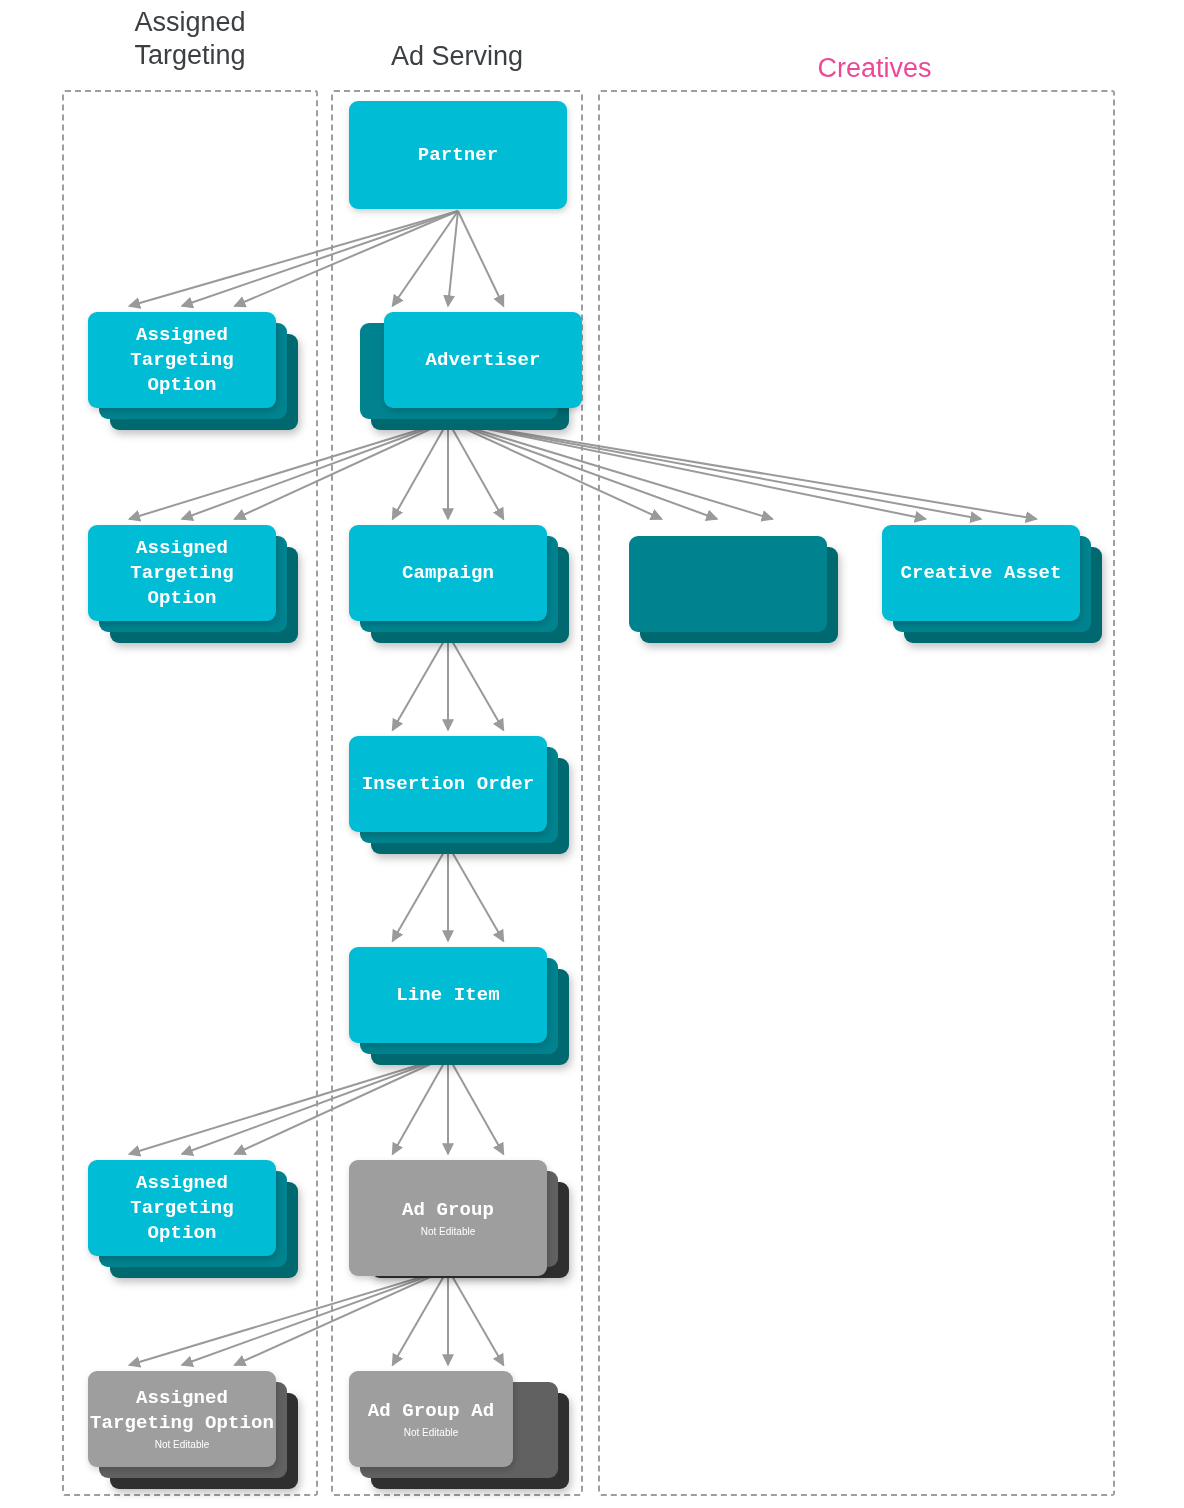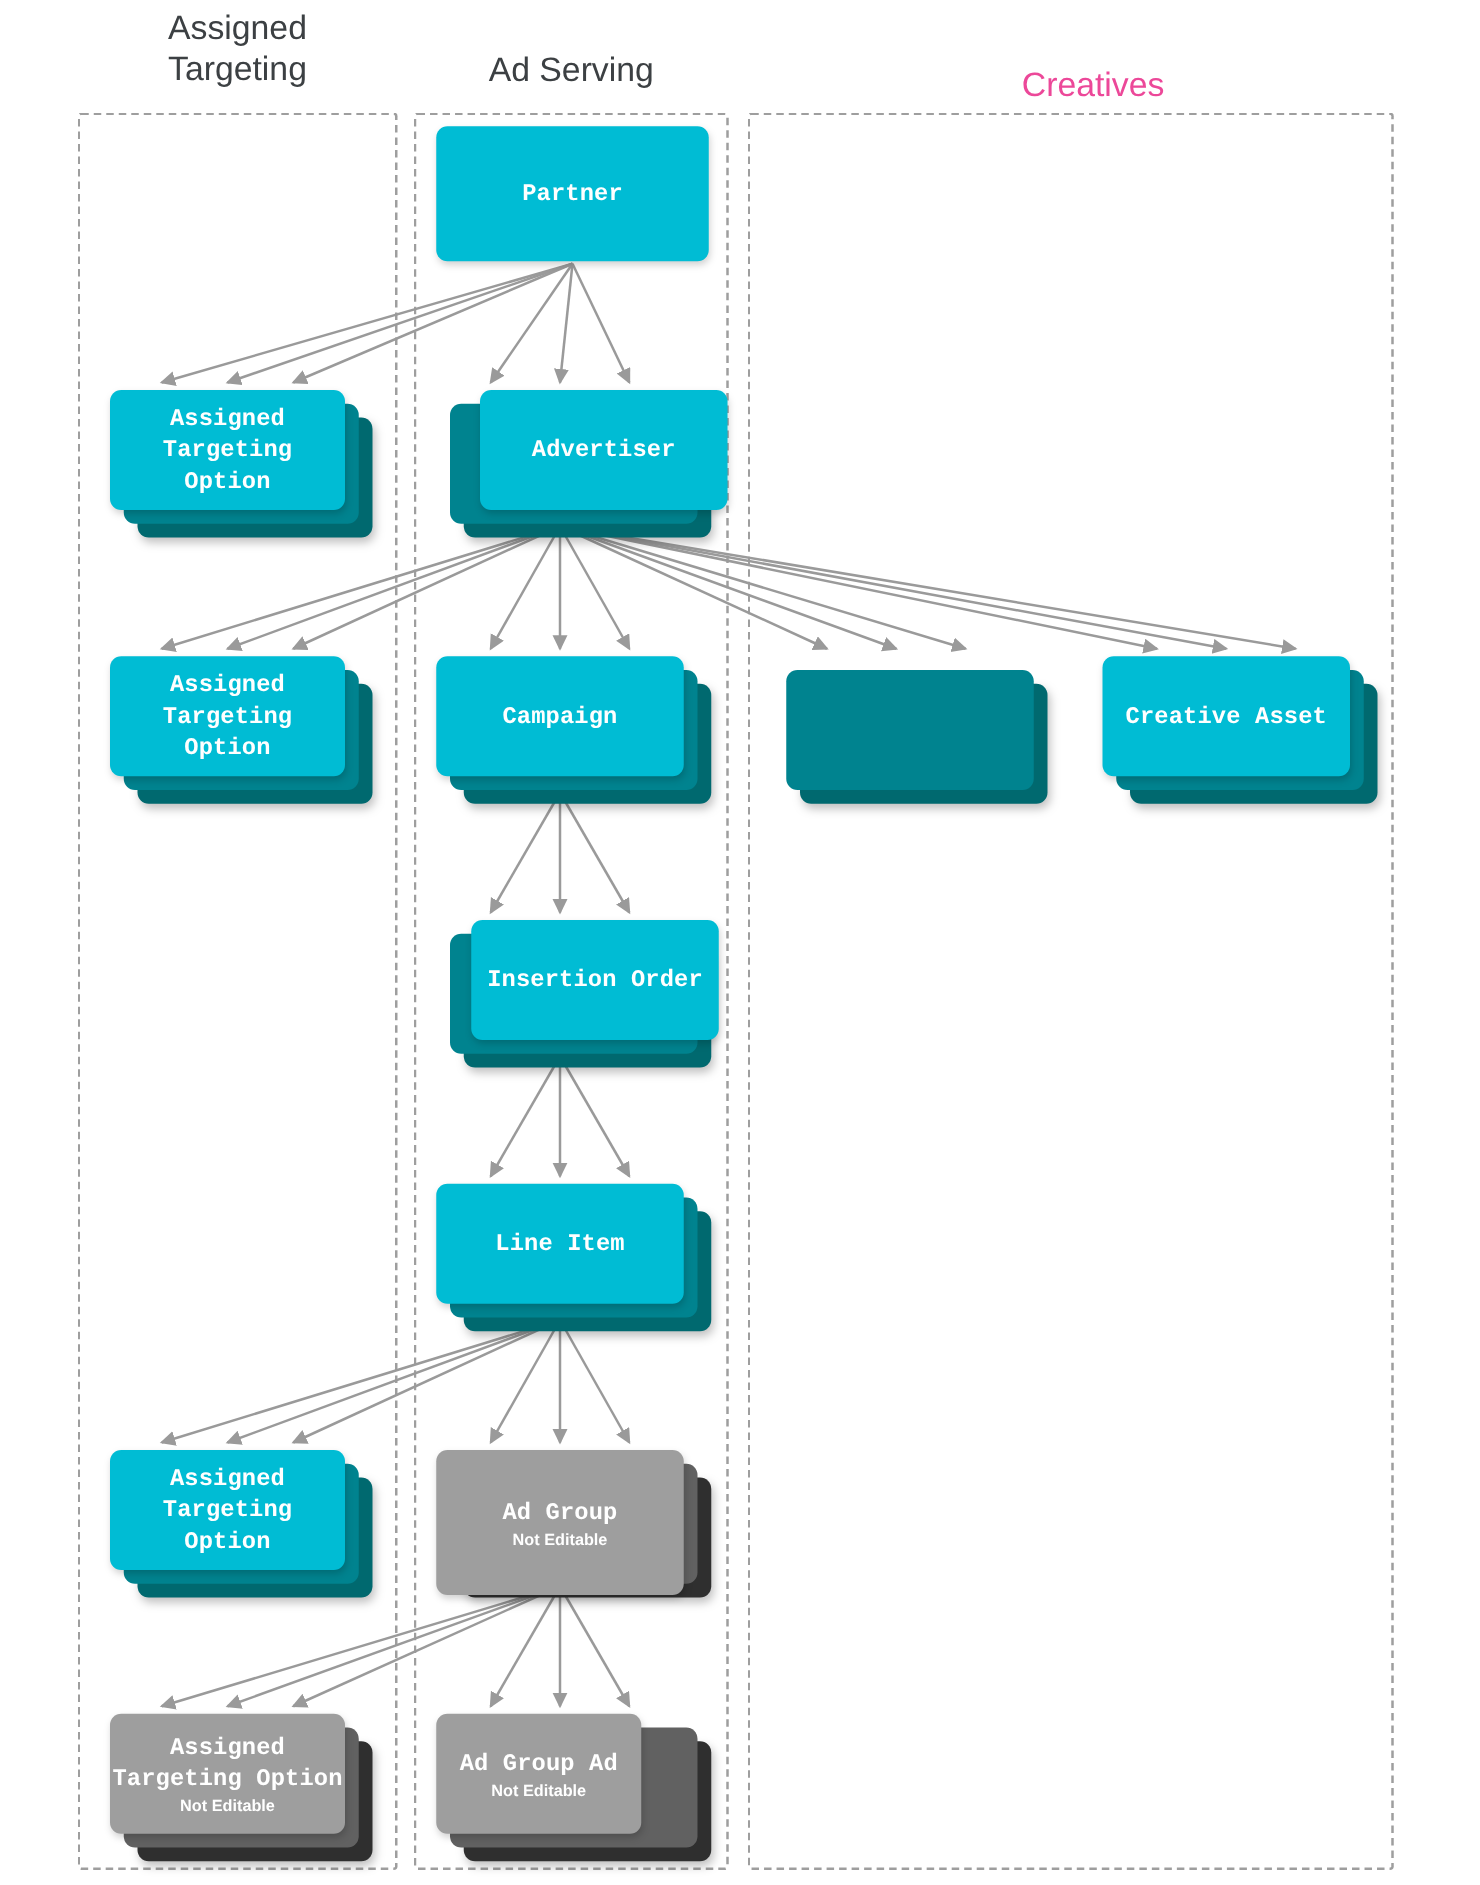--- a/index.html
+++ b/index.html
@@ -75,22 +75,22 @@
 
   .node-title {
     font-size: 19px;
     font-weight: bold;
     line-height: 25px;
     letter-spacing: 0.1px;
     white-space: pre-line;
     font-family: Liberation Mono, monospace;
   }
   .node-sub {
-    font-size: 13px;
-    font-weight: bold;
+    font-size: 10px;
+    font-weight: normal;
     line-height: 18px;
     font-family: "Liberation Sans", sans-serif;
   }
   .node.has-sub .node-title { margin-top: 2px; }
 </style>
 </head>
 <body>
 
 <div id="canvas">
 
@@ -222,21 +222,21 @@
       <div class="node" style="left: 882px; top: 525px; width: 224px; height: 122px;">
         <div class="card back2" style="left: 22px; top: 22px; width: 198px; height: 96px; background: rgb(0, 105, 111);"></div>
         <div class="card back1" style="left: 11px; top: 11px; width: 198px; height: 96px; background: rgb(0, 131, 143);"></div>
         <div class="card front" style="left: 0px; top: 0px; width: 198px; height: 96px; background: rgb(0, 188, 212); color: rgb(255, 255, 255);">
           <div class="node-title">Creative Asset</div>
         </div>
       </div>
       <div class="node" style="left: 349px; top: 736px; width: 224px; height: 122px;">
         <div class="card back2" style="left: 22px; top: 22px; width: 198px; height: 96px; background: rgb(0, 105, 111);"></div>
         <div class="card back1" style="left: 11px; top: 11px; width: 198px; height: 96px; background: rgb(0, 131, 143);"></div>
-        <div class="card front" style="left: 0px; top: 0px; width: 198px; height: 96px; background: rgb(0, 188, 212); color: rgb(255, 255, 255); margin-left: 28px;">
+        <div class="card front" style="left: 0px; top: 0px; width: 198px; height: 96px; background: rgb(0, 188, 212); color: rgb(255, 255, 255);">
           <div class="node-title">Insertion Order</div>
         </div>
       </div>
       <div class="node" style="left: 349px; top: 947px; width: 224px; height: 122px;">
         <div class="card back2" style="left: 22px; top: 22px; width: 198px; height: 96px; background: rgb(0, 105, 111);"></div>
         <div class="card back1" style="left: 11px; top: 11px; width: 198px; height: 96px; background: rgb(0, 131, 143);"></div>
         <div class="card front" style="left: 0px; top: 0px; width: 198px; height: 96px; background: rgb(0, 188, 212); color: rgb(255, 255, 255);">
           <div class="node-title">Line Item</div>
         </div>
       </div>

